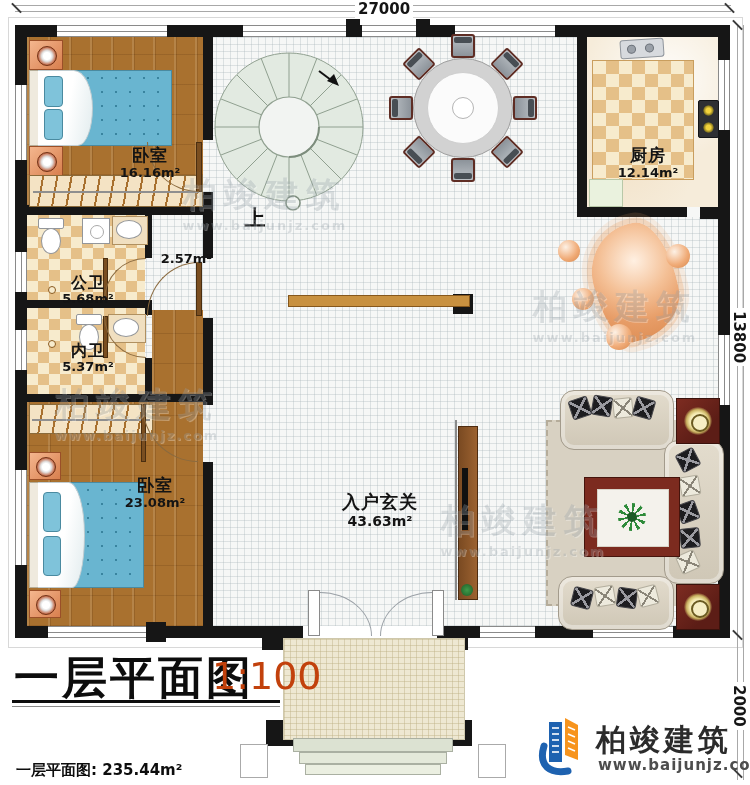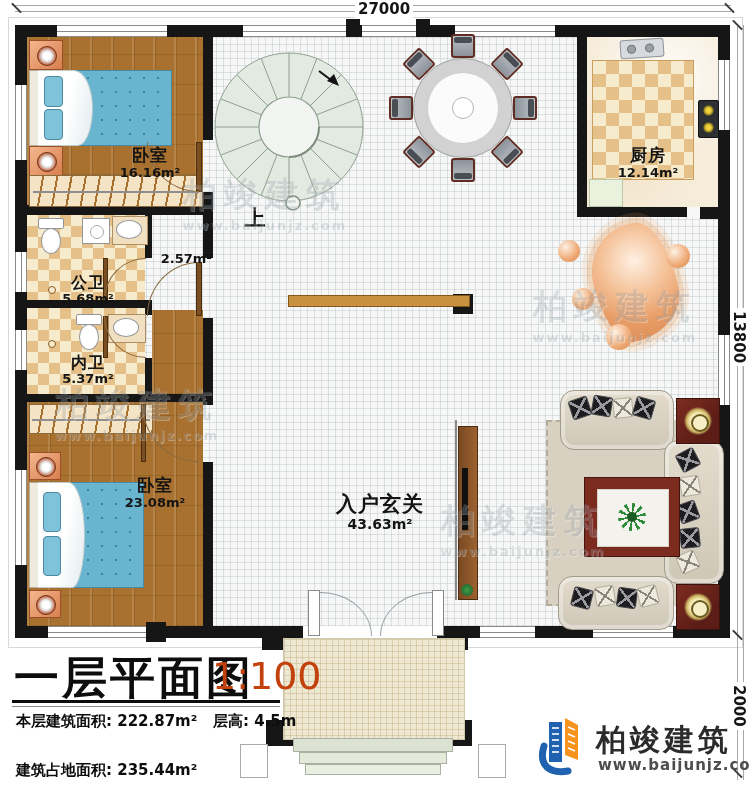--- a/index.html
+++ b/index.html
@@ -356,30 +356,30 @@
       <div class="ar">16.16m²</div>
   </div>
   <div class="rlab" style="left:600px;top:146px;width:96px;">
     <div class="nm">厨房</div>
       <div class="ar">12.14m²</div>
   </div>
   <div class="rlab" style="left:36px;top:246px;width:104px;margin-top:28px;">
     <div class="nm" style="font-size:16px;">公卫</div>
       <div class="ar">5.68m²</div>
   </div>
-  <div class="rlab" style="left:36px;top:342px;width:104px;margin-top:12px;">
+  <div class="rlab" style="left:36px;top:342px;width:104px;">
     <div class="nm" style="font-size:16px;">内卫</div>
       <div class="ar">5.37m²</div>
   </div>
   <div class="rlab" style="left:100px;top:476px;width:110px;">
     <div class="nm">卧室</div>
       <div class="ar">23.08m²</div>
   </div>
   <div class="rlab" style="left:322px;top:492px;width:116px;">
-    <div class="nm" style="font-size:21px;">入户玄关</div>
+    <div class="nm" style="font-size:18px;">入户玄关</div>
       <div class="ar" style="font-size:14px;">43.63m²</div>
   </div>
   <div class="rlab" style="left:238px;top:206px;width:34px;font-size:21px;">上</div>
   <div class="rlab" style="left:146px;top:252px;width:66px;font-size:13px;text-align:right;">2.57m²</div>
 
   <div class="wm" style="left:150px;top:172px;width:230px;">
     <div class="t">柏竣建筑</div>
       <div class="u">www.baijunjz.com</div>
   </div>
   <div class="wm" style="left:495px;top:284px;width:240px;">
@@ -405,26 +405,22 @@
   <div class="tick" style="left:731px;top:634px;"></div>
   <div class="tick" style="left:731px;top:772px;"></div>
   <div class="dimtxt" style="left:355px;top:0px;">27000</div>
   <div class="dimtxt" style="left:748px;top:308px;transform:rotate(90deg);transform-origin:left top;">13800</div>
   <div class="dimtxt" style="left:748px;top:682px;transform:rotate(90deg);transform-origin:left top;">2000</div>
 
   <div class="bigtitle" style="left:14px;top:648px;">一层平面图</div>
   <div class="scaletxt" style="left:212px;top:654px;">1:100</div>
   <div class="abs" style="left:12px;top:700px;width:268px;height:3px;background:#0d0d0d;"></div>
   <div class="abs" style="left:12px;top:706px;width:268px;height:1px;background:#8a8a8a;"></div>
-  <div class="inforow" style="left:16px;top:712px;">
-    <span>本层建筑面积:</span> <span>222.87m²</span>
-    &nbsp;&nbsp;<span>层高:</span> <span>4.5m</span>
-  </div>
   <div class="inforow" style="left:16px;top:761px;">
-    <span>建筑占地面积:</span> <span>235.44m²</span>
+    <span>一层平面图:</span> <span>235.44m²</span>
   </div>
 
   <svg class="abs" style="left:536px;top:714px;" width="54" height="62" viewBox="0 0 54 62">
     <path d="M8 32 C2 52 14 60 32 57" stroke="#1e62b0" stroke-width="7" fill="none" stroke-linecap="round"></path>
     <rect x="13" y="8" width="13" height="40" fill="#1e62b0"></rect>
     <g stroke="#ffffff" stroke-width="1.6">
       <line x1="16" y1="14" x2="23" y2="14"></line>
         <line x1="16" y1="20" x2="23" y2="20"></line>
       <line x1="16" y1="26" x2="23" y2="26"></line>
         <line x1="16" y1="32" x2="23" y2="32"></line>

